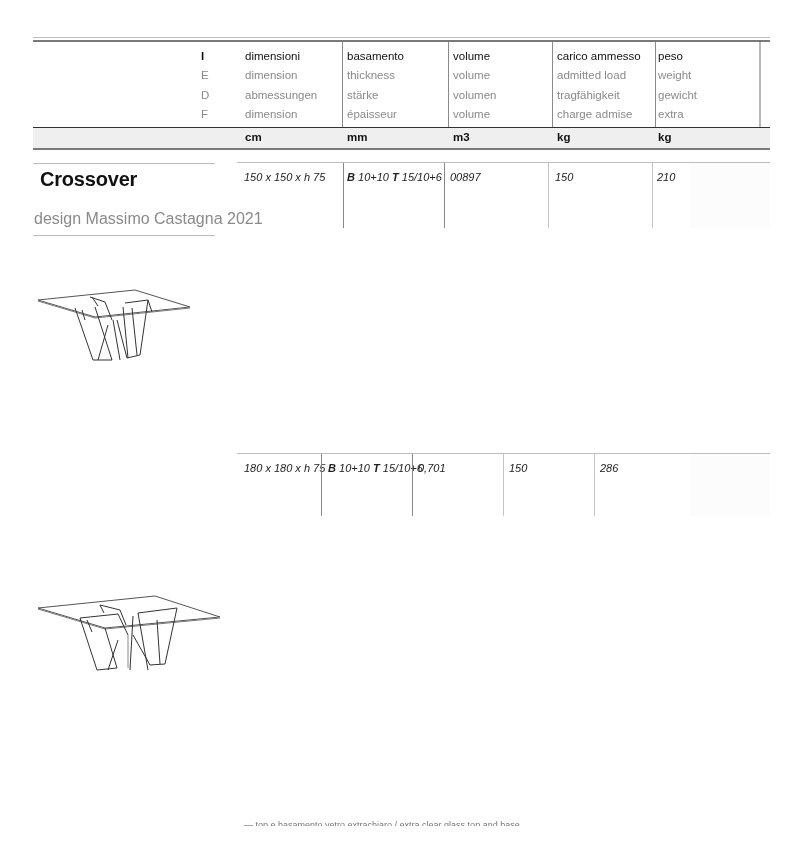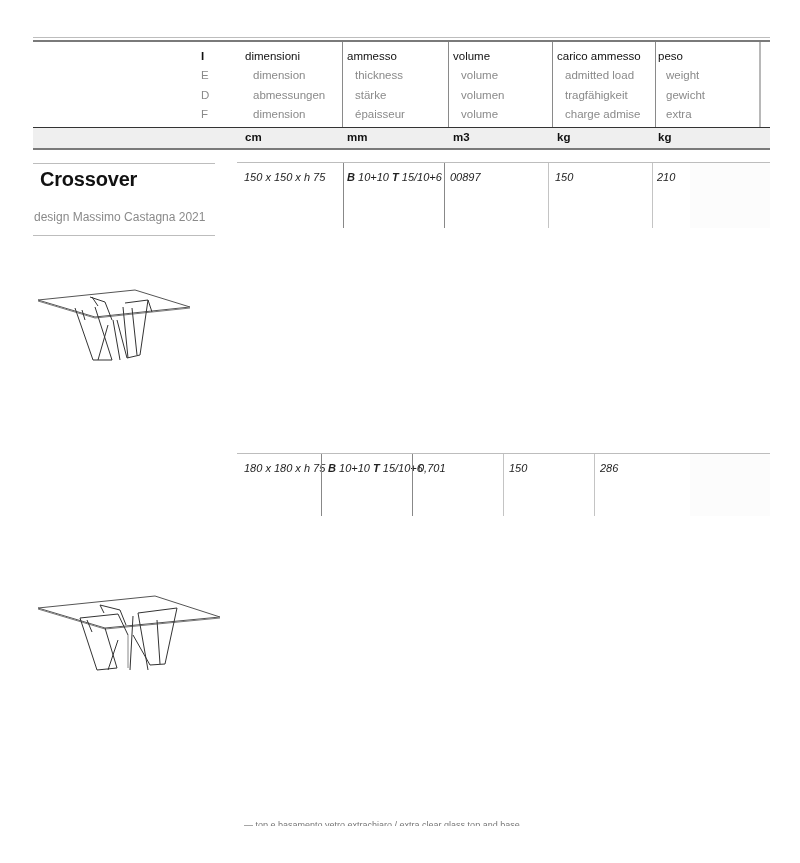--- a/index.html
+++ b/index.html
@@ -7,27 +7,27 @@
   .abs { position:absolute; }
   .topline1 { left:33px; top:37px; width:737px; height:1px; background:#bdbdbd; }
   .topline2 { left:33px; top:40px; width:737px; height:2px; background:#7a7a7a; }
   .hdr-vsep { position:absolute; top:42px; width:1px; height:85px; background:#8a8a8a; }
   .hdr-vsep.last { width:2px; background:#b8b8b8; }
   .lang { position:absolute; left:201px; font-size:11.5px; width:14px; }
   .lang.primary { color:#111; font-weight:bold; }
   .lang.sec { color:#8a8a8a; }
   .hcell { position:absolute; font-size:11.5px; white-space:nowrap; }
   .hcell.primary { color:#111; font-weight:normal; }
-  .hcell.sec { color:#8a8a8a;margin-left:8px; }
+  .hcell.sec { color:#8a8a8a; }
   .units-band { left:33px; top:127px; width:737px; height:20px; background:#efefef; border-top:1px solid #333; border-bottom:2px solid #7a7a7a; }
   .unit { position:absolute; top:131px; font-size:11.5px; font-weight:bold; color:#111; }
   .rowline { position:absolute; height:1px; background:#bdbdbd; }
   .product-box { left:33px; top:163px; width:182px; height:72px; border-bottom:1px solid #bdbdbd; }
   .product-title { left:40px; top:168px; font-size:20px; font-weight:bold; color:#111; letter-spacing:-0.2px; }
-  .product-sub { left:34px; top:210px; font-size:12px; color:#8a8a8a; }
+  .product-sub { left:34px; top:210px; font-size:16px; color:#8a8a8a; }
   .cell { position:absolute; font-size:11px; color:#222; white-space:nowrap;font-style:italic; }
   .cell b { font-weight:bold; }
   .vsep { position:absolute; width:1px; background:#888; }
   .vsep.light { background:#c4c4c4; }
   .fade { position:absolute; background:#fcfcfc; }
   .drawing { position:absolute; }
   .footnote { left:244px; top:820px; font-size:9px; color:#777; white-space:nowrap; height:6px; overflow:hidden; }
 </style>
 </head>
 <body>
@@ -40,21 +40,21 @@
   <div class="lang sec" style="top:69px">E</div>
   <div class="lang sec" style="top:89px">D</div>
   <div class="lang sec" style="top:108px">F</div>
 
   <div class="hcell primary" style="left:245px;top:50px">dimensioni</div>
   <div class="hcell sec" style="left:245px;top:69px">dimension</div>
   <div class="hcell sec" style="left:245px;top:89px">abmessungen</div>
   <div class="hcell sec" style="left:245px;top:108px">dimension</div>
   <div class="hdr-vsep" style="left:342px"></div>
 
-  <div class="hcell primary" style="left:347px;top:50px">ammesso</div>
+  <div class="hcell primary" style="left:347px;top:50px">basamento</div>
   <div class="hcell sec" style="left:347px;top:69px">thickness</div>
   <div class="hcell sec" style="left:347px;top:89px">stärke</div>
   <div class="hcell sec" style="left:347px;top:108px">épaisseur</div>
   <div class="hdr-vsep" style="left:448px"></div>
 
   <div class="hcell primary" style="left:453px;top:50px">volume</div>
   <div class="hcell sec" style="left:453px;top:69px">volume</div>
   <div class="hcell sec" style="left:453px;top:89px">volumen</div>
   <div class="hcell sec" style="left:453px;top:108px">volume</div>
   <div class="hdr-vsep" style="left:552px"></div>

